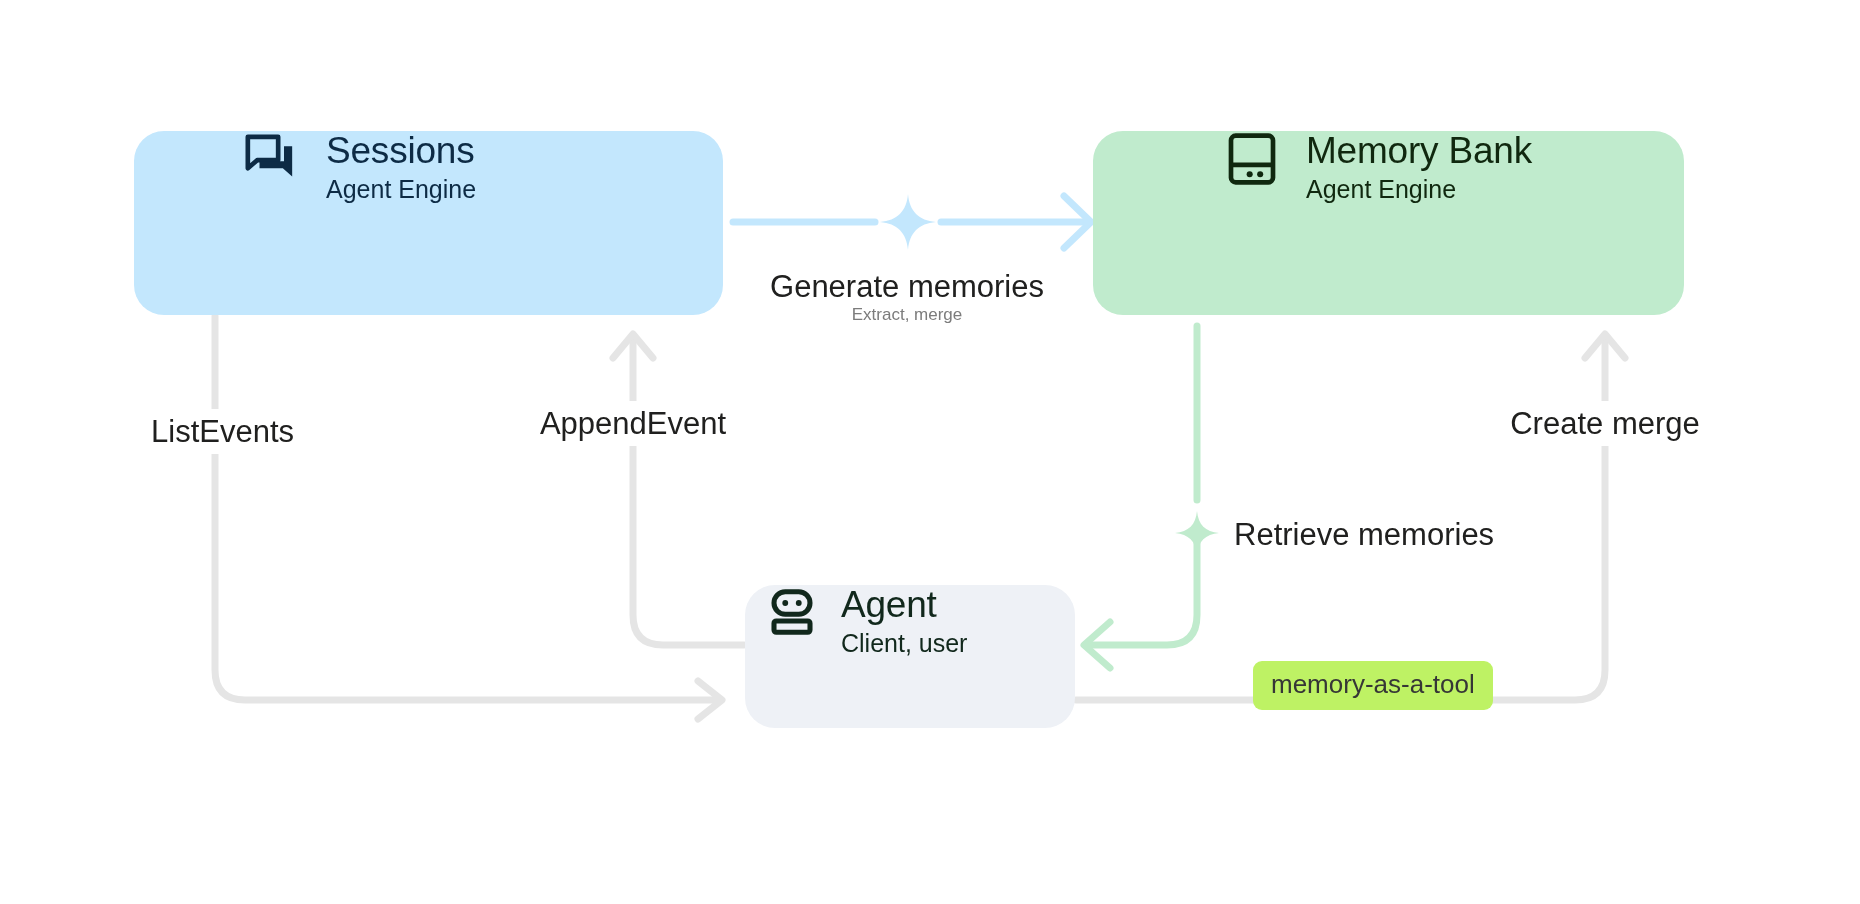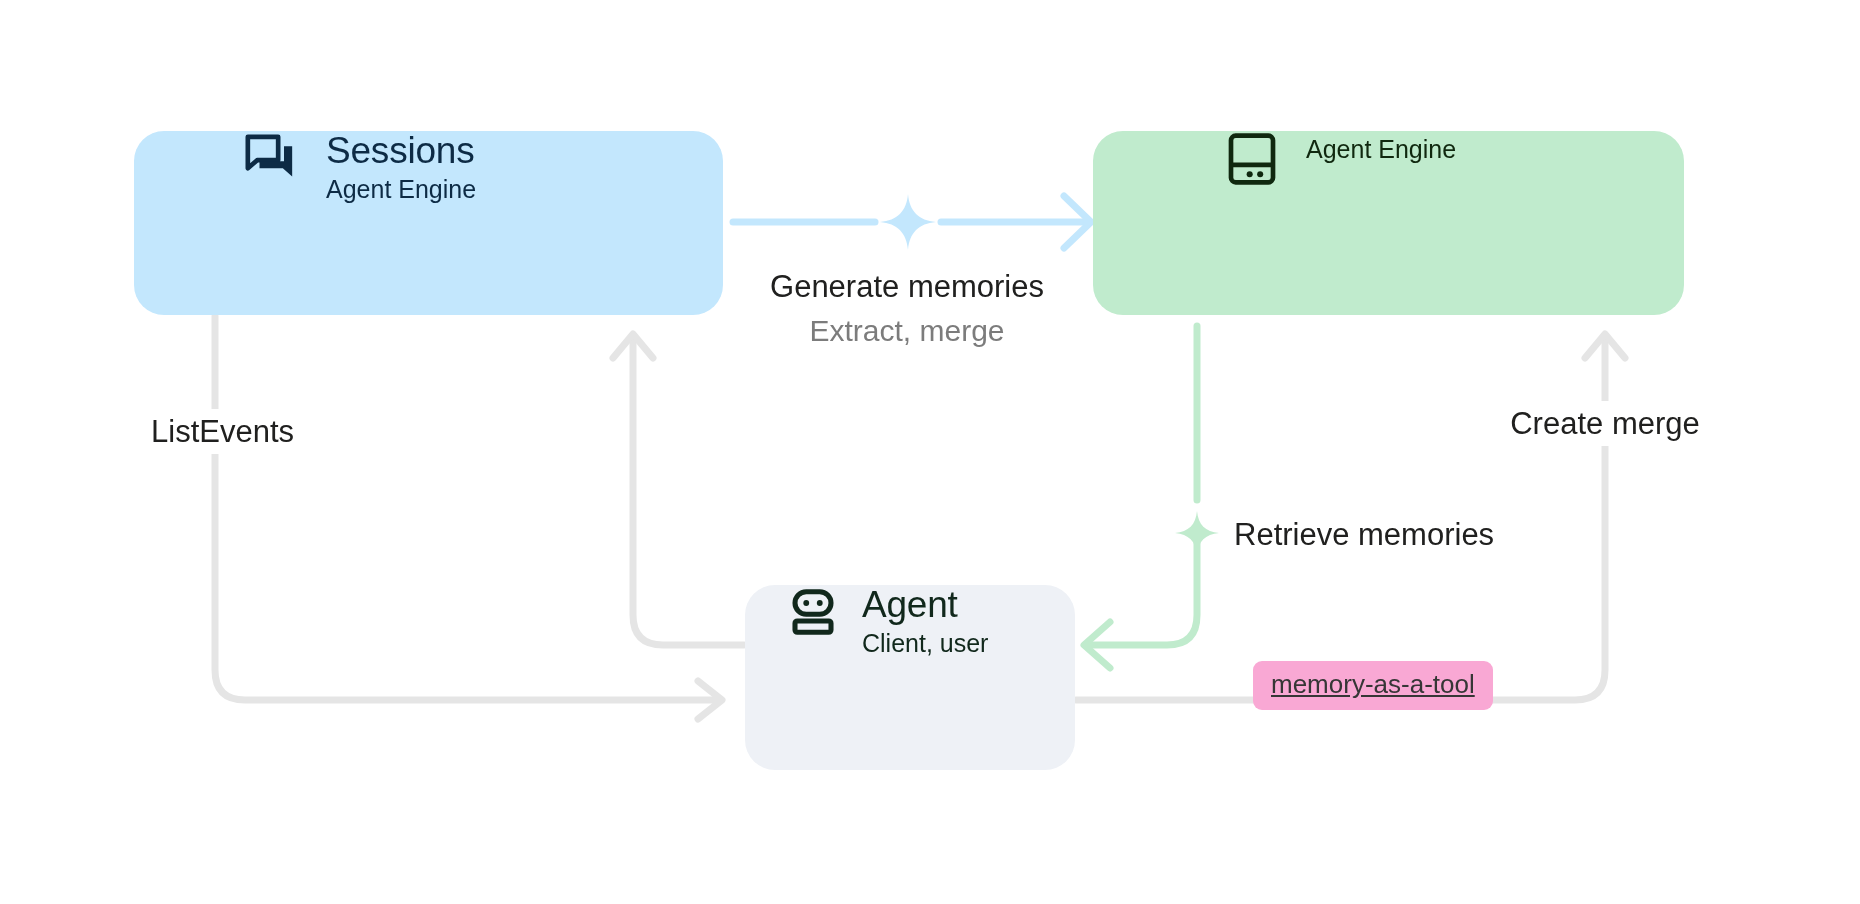--- a/index.html
+++ b/index.html
@@ -77,47 +77,47 @@
     width: 591px; height: 184px;
     background: #c0ebcd;
     padding-left: 133px;
   }
   #node-memorybank .node-title,
   #node-memorybank .node-sub { color: #10280f; }
   #node-memorybank .node-ico { margin-right: 28px; }
 
   #node-agent {
     left: 745px; top: 585px;
-    width: 330px; height: 185px;
+    width: 330px; height: 143px;
     background: #eef1f6;
-    padding-left: 43px;
+    padding-left: 22px;
   }
   #node-agent .node-title,
   #node-agent .node-sub { color: #11281c; }
   #node-agent .node-ico { margin-right: 24px; }
 
   
   .edge-label {
     position: absolute;
     z-index: 6;
     white-space: nowrap;
     background: #ffffff;
   }
   .edge-label .el-main {
     display: block;
     font-size: 31px;
     color: #20201f;
     line-height: 1.2;
   }
   .edge-label .el-sub {
     display: block;
-    font-size: 30px;
+    font-size: 17px;
     color: #7c7c7c;
     line-height: 1.2;
-    margin-top: 8px;
+    margin-top: 0;
   }
   .lbl-center { text-align: center; }
 
   #lbl-generate {
     left: 907px; top: 268px;
     transform: translateX(-50%);
     padding: 0 10px;
   }
   #lbl-appendevent {
     left: 633px; top: 401px;
@@ -137,28 +137,27 @@
   #lbl-creatememory {
     left: 1605px; top: 401px;
     transform: translateX(-50%);
     padding: 4px 9px;
   }
 
   
   #badge-maat {
     position: absolute;
     left: 1253px; top: 661px;
-    background: #f9a8d4;
+    background: #bef264;
     border-radius: 9px;
     padding: 8px 18px 10px 18px;
     font-size: 26px;
     color: #363636;
     white-space: nowrap;
     z-index: 7;
-    text-decoration: underline;
   }
 
   
   .sparkle { position: absolute; z-index: 6; }
   #sparkle-blue  { left: 880px; top: 194px; }
   #sparkle-green { left: 1175px; top: 511px; }
 </style>
 </head>
 <body>
 
@@ -208,20 +207,21 @@
   <div class="node" id="node-memorybank">
     <span class="node-ico">
       <svg width="52" height="56" viewBox="0 0 44 48">
         <rect x="4" y="4" width="36" height="40" rx="4" ry="4" fill="none" stroke="#10280f" stroke-width="4"></rect>
         <line x1="4" y1="29" x2="40" y2="29" stroke="#10280f" stroke-width="4"></line>
         <circle cx="20" cy="37" r="2.6" fill="#10280f"></circle>
         <circle cx="29" cy="37" r="2.6" fill="#10280f"></circle>
       </svg>
     </span>
     <span class="node-text">
+      <span class="node-title">Memory Bank</span>
       <span class="node-sub">Agent Engine</span>
     </span>
   </div>
 
   <div class="node" id="node-agent">
     <span class="node-ico">
       <svg width="50" height="54" viewBox="0 0 44 48">
         <rect x="6" y="6" width="32" height="20" rx="10" ry="10" fill="none" stroke="#11281c" stroke-width="4.5"></rect>
         <circle cx="16" cy="16" r="2.6" fill="#11281c"></circle>
         <circle cx="28" cy="16" r="2.6" fill="#11281c"></circle>
@@ -232,20 +232,23 @@
       <span class="node-title">Agent</span>
       <span class="node-sub">Client, user</span>
     </span>
   </div>
 
   <div class="edge-label lbl-center" id="lbl-generate">
     <span class="el-main">Generate memories</span>
     <span class="el-sub">Extract, merge</span>
   </div>
 
+  <div class="edge-label" id="lbl-appendevent">
+    <span class="el-main">AppendEvent</span>
+  </div>
 
   <div class="edge-label" id="lbl-listevents">
     <span class="el-main">ListEvents</span>
   </div>
 
   <div class="edge-label" id="lbl-retrieve">
     <span class="el-main">Retrieve memories</span>
   </div>
 
   <div class="edge-label" id="lbl-creatememory">

